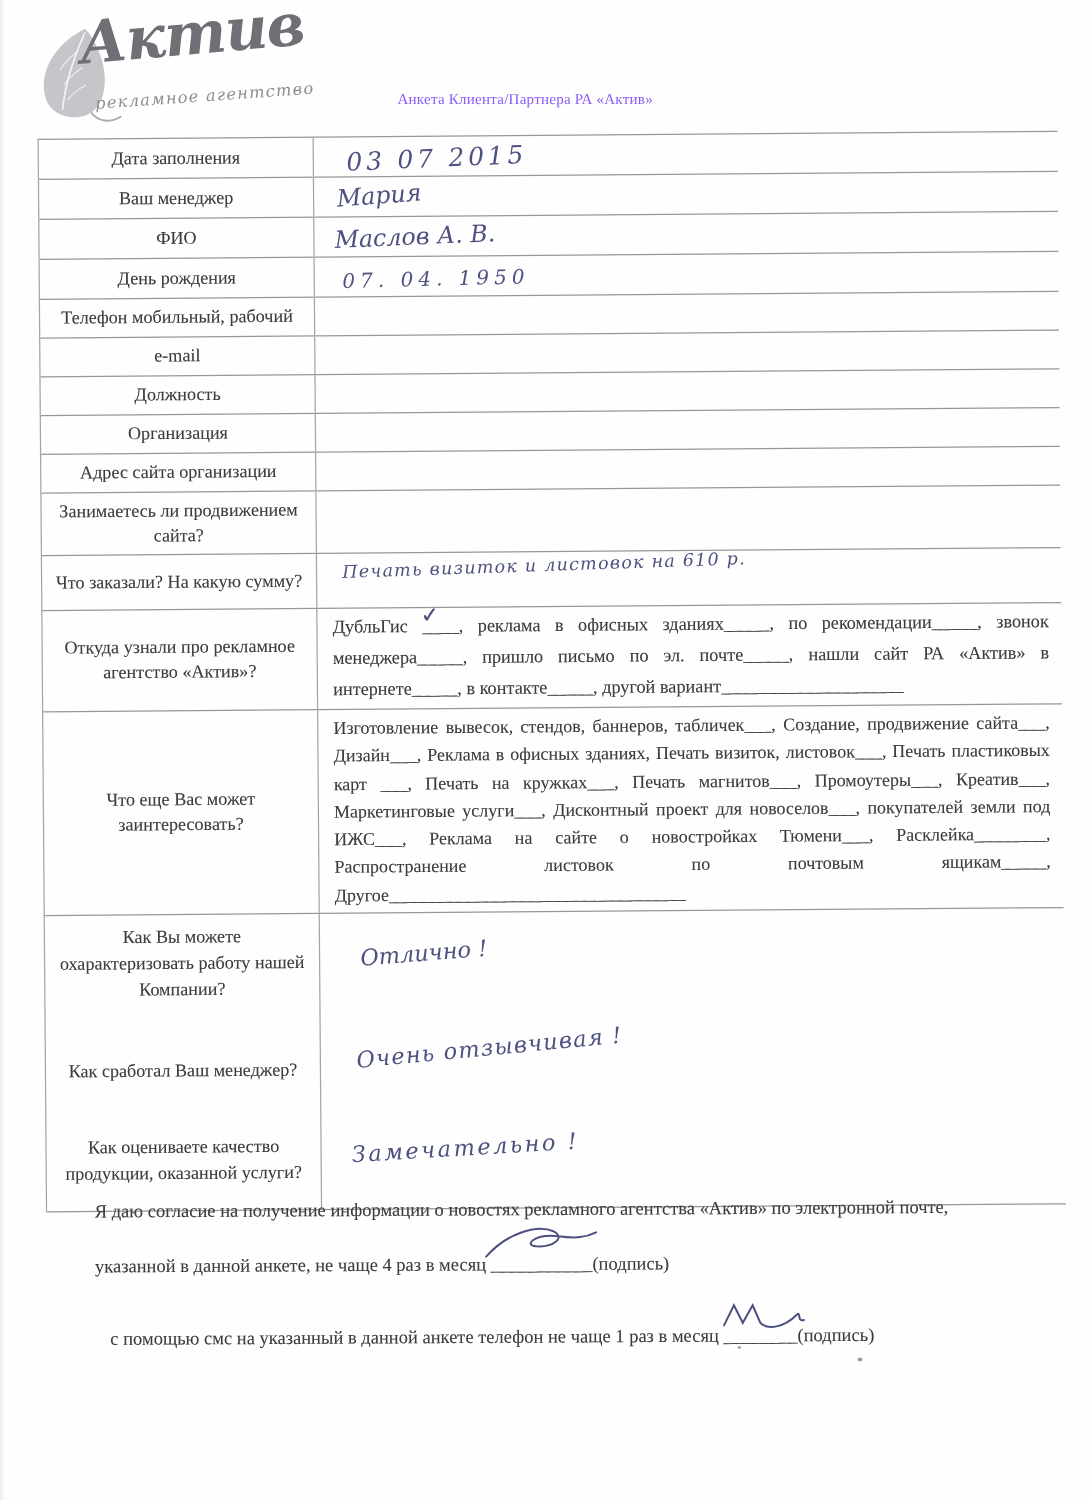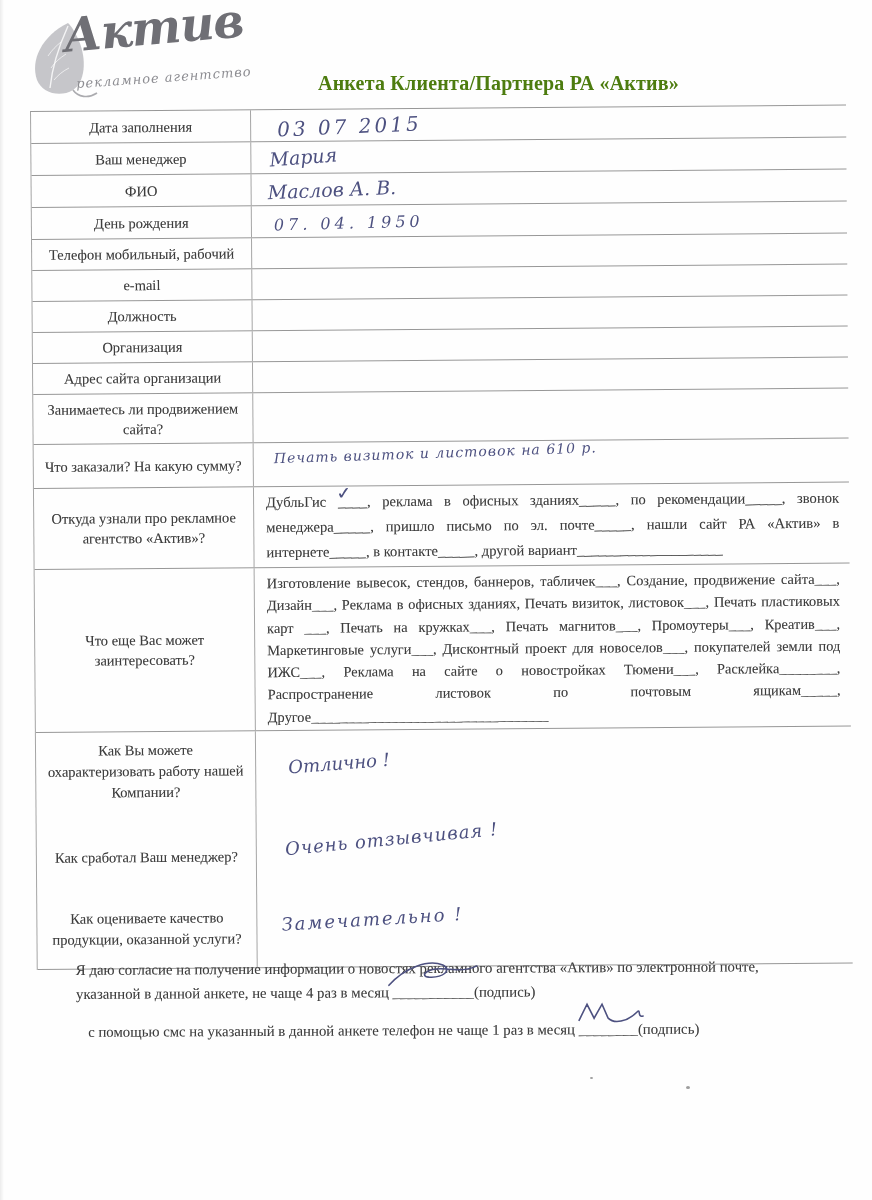--- a/index.html
+++ b/index.html
@@ -22,21 +22,21 @@
   .logo-tagline {
     position:absolute; left:52px; top:64px;
     font-family:"DejaVu Serif", serif; font-style:italic;
     font-size:13px; color:#8d8d92; letter-spacing:1px;
     transform:rotate(-4deg);
   }
 
   
   .title {
     position:absolute; left:318px; top:72px; margin:0;
-    font-size:20px; font-weight:bold; color:#4d7c0f;
+    font-size:12px; font-weight:normal; color:#8b5cf6;
     letter-spacing:.2px; white-space:nowrap;
   }
 
   
   .tbl {
     position:absolute; left:30px; top:111px; width:815px;
     border-top:1px solid #979797; border-left:1px solid #a5a5a5;
     transform:rotate(-0.45deg); transform-origin:left top;
     text-shadow:0 0 .5px rgba(70,70,70,.35);
   }
@@ -83,21 +83,21 @@
   .a3{ left:24px; top:178px; font-size:18px; transform:rotate(-3deg); letter-spacing:2px; }
 
   
   .consent {
     position:absolute; left:76px; top:957px; width:742px;
     font-size:14.8px; line-height:1.6; color:#3d3d3d;
     transform:rotate(-0.3deg); text-shadow:0 0 .5px rgba(70,70,70,.3);
   }
   .consent p { margin:0; }
   .consent .p2 { margin:15px 0 0 12px; }
-  .sigwrap { position:relative; display:inline-block; }
+  .sigwrap { position:relative; display:inline-block;margin-top:20px; }
   .sig { position:absolute; pointer-events:none; }
   .sig1 { left:-8px; top:-24px; }
   .sig2 { left:-4px; top:-22px; }
 
   .speck { position:absolute; background:#9d9d9d; border-radius:50%; }
   .speck1 { left:590px; top:1077px; width:3px; height:2px; }
   .speck2 { left:686px; top:1086px; width:4px; height:3px; }
 </style>
 </head>
 <body>

